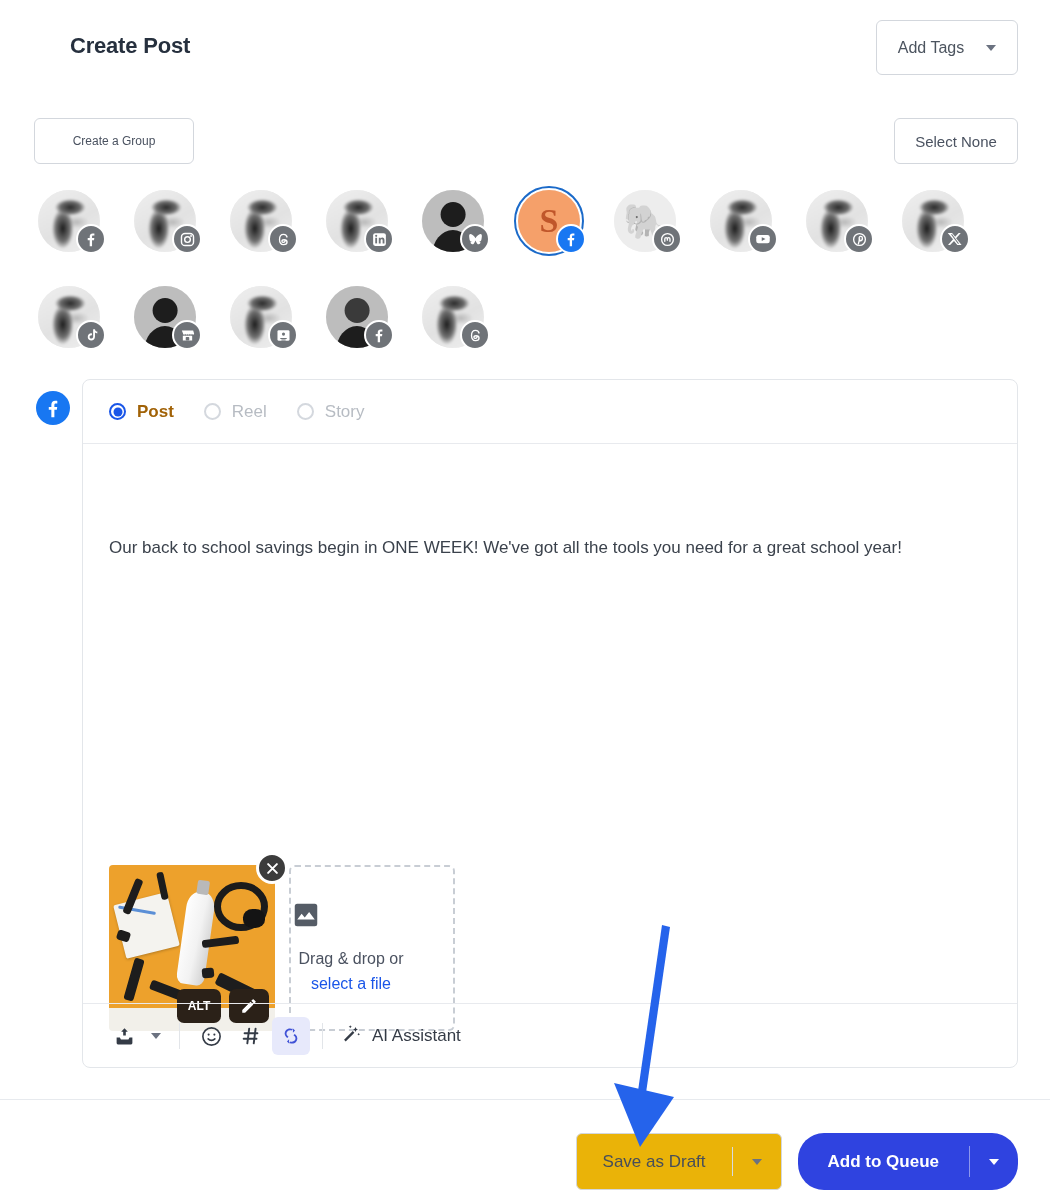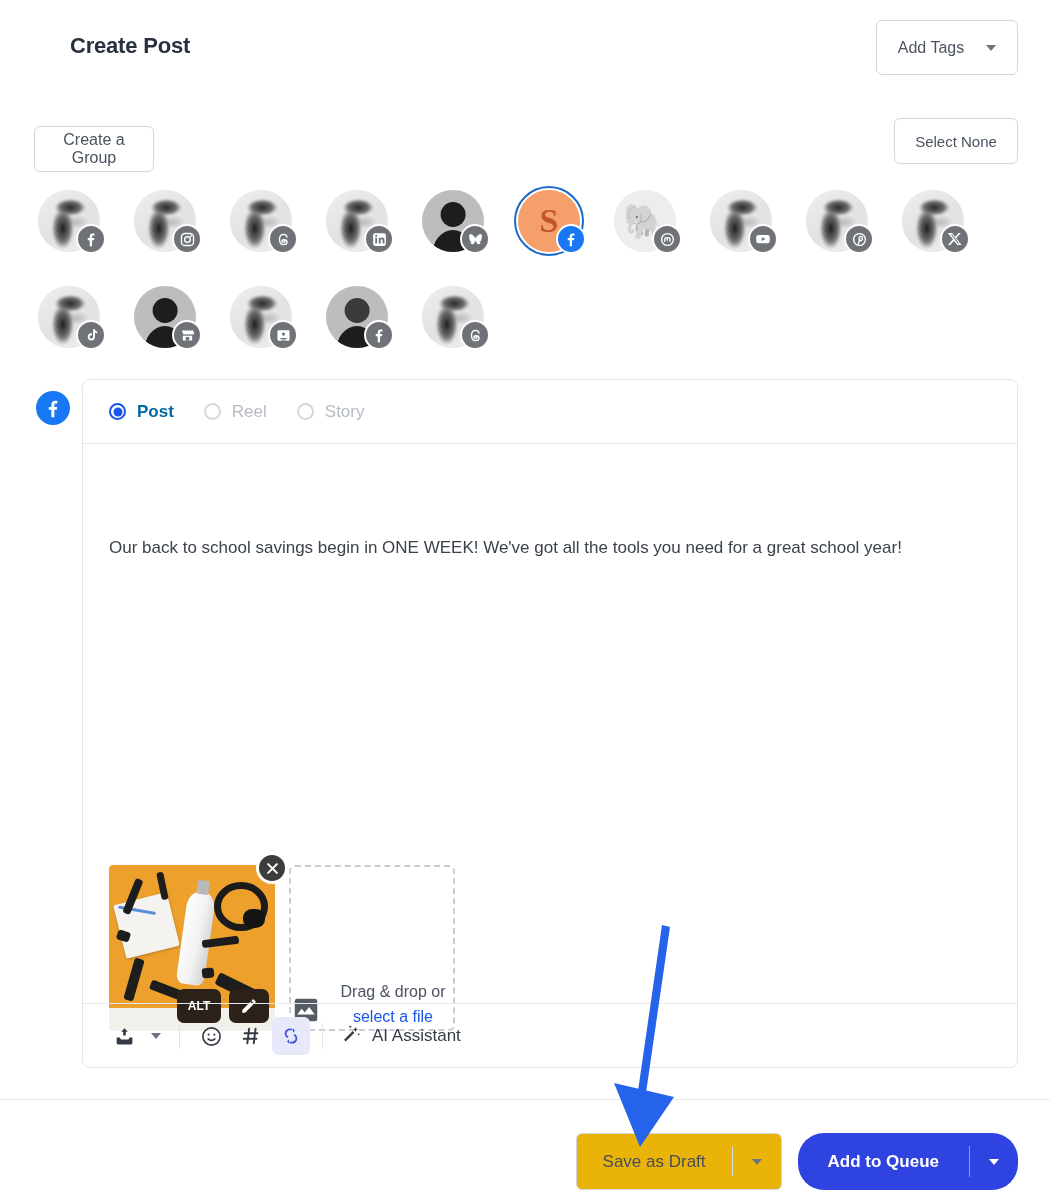--- a/index.html
+++ b/index.html
@@ -60,23 +60,23 @@
   .caret.white { border-top-color: #ffffff; }
 
   
   .group-row {
     position: absolute;
     left: 0; top: 118px;
     width: 1050px; height: 48px;
   }
   .create-group-btn {
     position: absolute;
-    left: 34px; top: 8px;
-    width: 120px; height: 46px;
-    font-size: 16px;
+    left: 34px; top: 0;
+    width: 160px; height: 46px;
+    font-size: 12px;
   }
   .select-none-btn {
     position: absolute;
     right: 32px; top: 0;
     width: 124px; height: 46px;
     font-size: 15px;
   }
 
   
   .avatar-grid {
@@ -201,21 +201,21 @@
     padding-left: 26px;
     gap: 30px;
   }
   .radio-opt {
     display: flex;
     align-items: center;
     gap: 11px;
     cursor: pointer;
     font-size: 17px;
     font-weight: bold;
-    color: #0369a1;
+    color: #a16207;
   }
   .radio-opt.disabled { color: #b7bcc3; cursor: default; font-weight: normal; }
   .radio-dot {
     width: 17px; height: 17px;
     border-radius: 50%;
     border: 2px solid #d4d8de;
     background: #fff;
     position: relative;
     flex: 0 0 17px;
   }
@@ -334,22 +334,22 @@
     border: 3px solid #ffffff;
     color: #ffffff;
     display: flex; align-items: center; justify-content: center;
     cursor: pointer;
   }
   .dropzone {
     width: 166px; height: 166px;
     border: 2px dashed #c8cdd4;
     border-radius: 6px;
     display: flex;
-    flex-direction: row;
-    align-items: flex-end;
+    flex-direction: column;
+    align-items: flex-start;
     justify-content: center;
     gap: 12px;
     cursor: pointer;
   }
   .dz-text {
     font-size: 16px;
     color: #4b5260;
     line-height: 25px;
     text-align: center;
     width: 120px;

